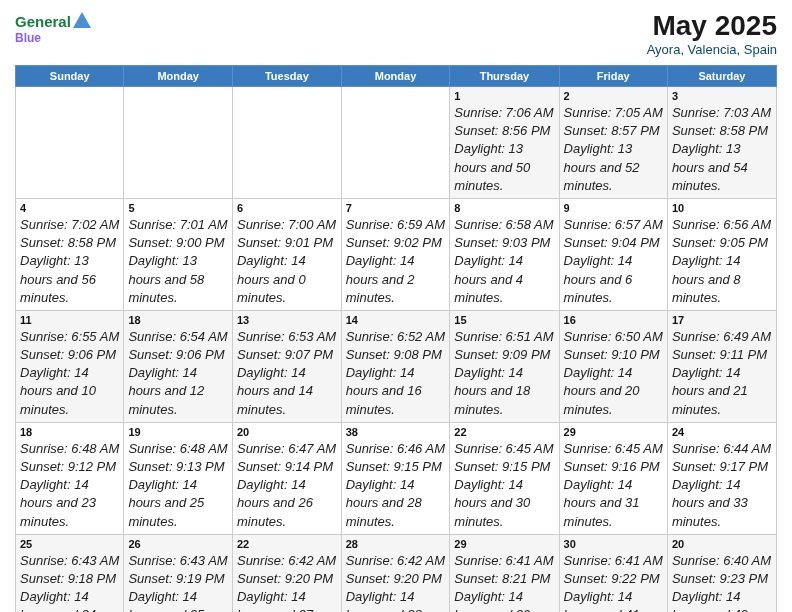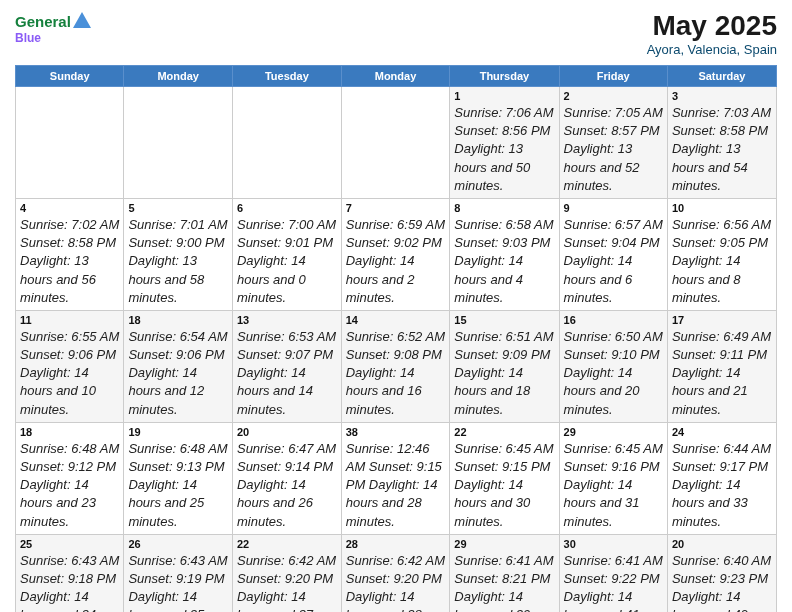--- a/index.html
+++ b/index.html
@@ -269,21 +269,21 @@
           </td>
           <td>
             <div class="day-num">20</div>
             <div class="day-info">Sunrise: 6:47 AM
 Sunset: 9:14 PM
 Daylight: 14 hours
 and 26 minutes.</div>
           </td>
           <td>
             <div class="day-num">38</div>
-            <div class="day-info">Sunrise: 12:46 AM
+            <div class="day-info">Sunrise: 6:46 AM
 Sunset: 9:15 PM
 Daylight: 14 hours
 and 28 minutes.</div>
           </td>
           <td>
             <div class="day-num">22</div>
             <div class="day-info">Sunrise: 6:45 AM
 Sunset: 9:15 PM
 Daylight: 14 hours
 and 30 minutes.</div>

